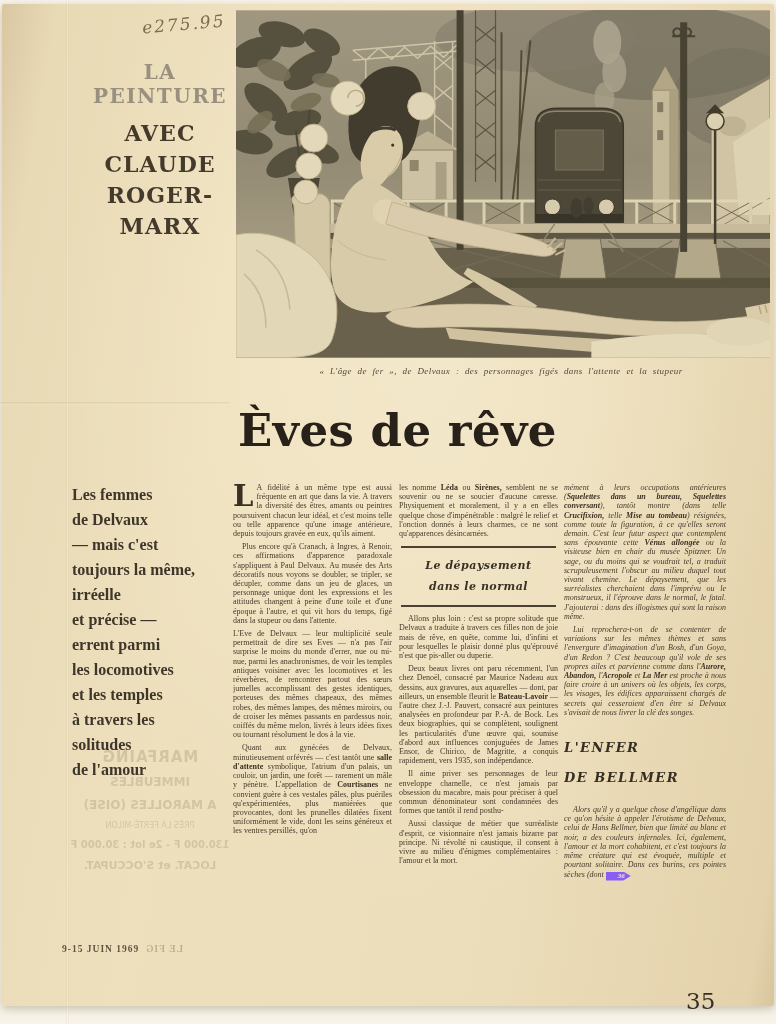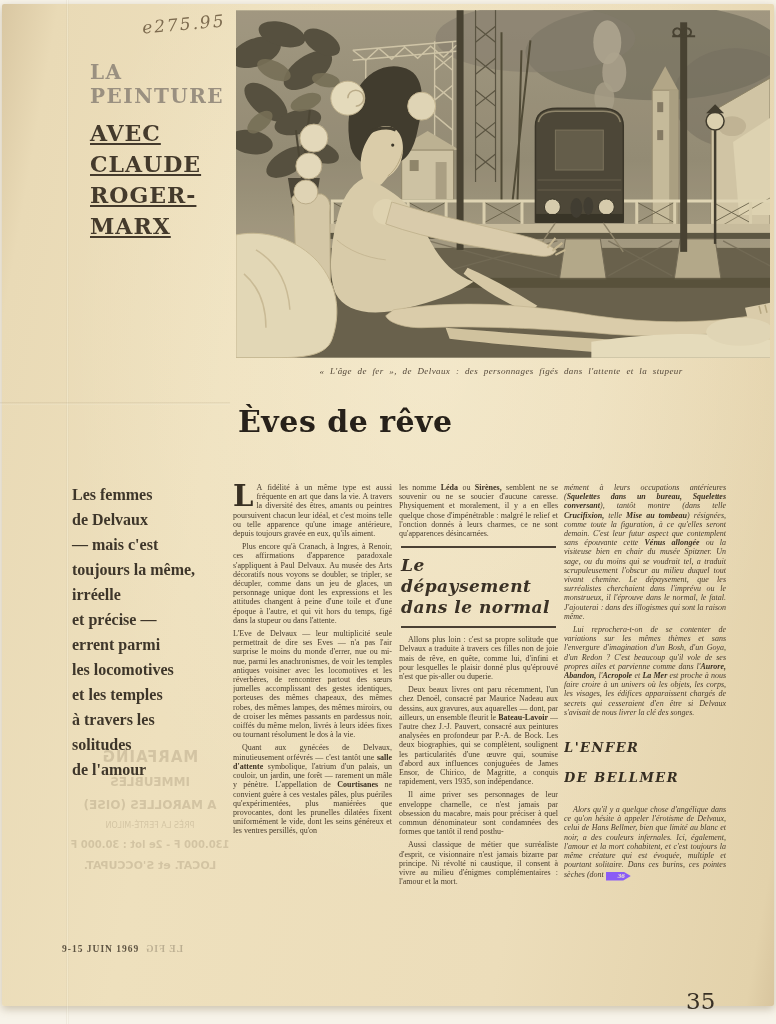--- a/index.html
+++ b/index.html
@@ -10,45 +10,45 @@
       radial-gradient(ellipse at 55% 35%, rgba(255,250,230,.35), rgba(0,0,0,0) 60%),
       linear-gradient(100deg,#d9c7a2 0%, #e9dab6 6%, #eee0bd 30%, #ecddba 70%, #e3d2ab 97%, #d8c59e 100%);
     box-shadow:0 3px 8px rgba(120,100,60,.35);
     border-radius:2px;}
   .crease-v{position:absolute;top:0;bottom:0;width:3px;background:linear-gradient(90deg,rgba(120,95,55,.10),rgba(255,255,240,.25),rgba(120,95,55,.08));}
   .crease-h{position:absolute;left:0;width:230px;height:3px;background:linear-gradient(180deg,rgba(120,95,55,.12),rgba(255,255,240,.2));}
 
   .annotation{position:absolute;left:142px;top:14px;font-size:17px;font-style:italic;
     color:#7d6b4f;transform:rotate(-5deg);letter-spacing:2px;font-family:"DejaVu Serif",serif;}
 
-  .header{position:absolute;left:90px;top:60px;width:160px;font-family:"DejaVu Serif",serif;}
+  .header{position:absolute;left:80px;top:60px;width:160px;font-family:"DejaVu Serif",serif;text-align:center;}
   .kicker{font-size:20px;font-weight:bold;color:#9a9080;letter-spacing:1.5px;margin-bottom:10px;}
-  .hline{font-size:22px;font-weight:bold;color:#443a2c;letter-spacing:1px;line-height:31px;text-decoration:underline;}
+  .hline{font-size:22px;font-weight:bold;color:#443a2c;letter-spacing:1px;line-height:31px;}
 
   .photo{position:absolute;left:236px;top:10px;width:534px;height:348px;}
   .caption{position:absolute;left:240px;top:366px;width:522px;font-size:9px;font-style:italic;
     color:#55493a;letter-spacing:.4px;word-spacing:3px;text-align:center;}
 
   .title{position:absolute;left:238px;top:404px;font-family:"DejaVu Serif",serif;
-    font-size:30px;font-weight:bold;color:#27211a;letter-spacing:.5px;}
+    font-size:45px;font-weight:bold;color:#27211a;letter-spacing:.5px;}
 
   .standfirst{position:absolute;left:72px;top:482px;width:164px;font-family:Liberation Serif, serif;
     font-size:16px;font-weight:bold;color:#3e362a;line-height:25px;white-space:pre-line;}
 
   .col{position:absolute;top:483px;width:159px;height:486px;font-size:8px;line-height:9.2px;
     text-align:justify;color:#463a2b;hyphens:auto;-webkit-hyphens:auto;overflow:hidden;}
   #col1{left:233px;} #col2{left:399px;} #col3{left:564px;width:162px;font-style:italic;}
   .col p{margin:0 0 4px 0;}
   .col p.ind{text-indent:9px;}
   .dropcap{float:left;font-family:"DejaVu Serif",serif;font-size:29px;line-height:24px;
     font-weight:bold;color:#383023;margin:1px 3px 0 0;}
   .col b{color:#3c3122;}
 
   .crosshead{margin:8px 2px 7px 2px;border-top:2px solid #4a4033;border-bottom:2px solid #4a4033;
-    padding:7px 0 8px 0;font-family:"DejaVu Serif",serif;font-size:17px;
+    padding:7px 0 8px 0;text-align:center;font-family:"DejaVu Serif",serif;font-size:11px;
     font-weight:bold;font-style:italic;color:#3a3125;line-height:21px;white-space:pre-line;letter-spacing:.5px;}
 
   .heading2{margin:16px 0 12px 0;font-family:"DejaVu Serif",serif;font-size:13px;font-weight:bold;
     color:#362e22;letter-spacing:1.5px;line-height:30px;white-space:pre-line;}
 
   .jumpbadge{display:inline-block;background:#8b5cf6;color:#efe6cb;font-size:7px;font-weight:bold;
     line-height:9px;padding:0 6px 0 3px;clip-path:polygon(0 0,70% 0,100% 50%,70% 100%,0 100%);
     transform:translateY(1px);letter-spacing:0;}
 
   .stamp{position:absolute;left:62px;top:944px;font-size:9.5px;font-weight:bold;color:#463c2e;

